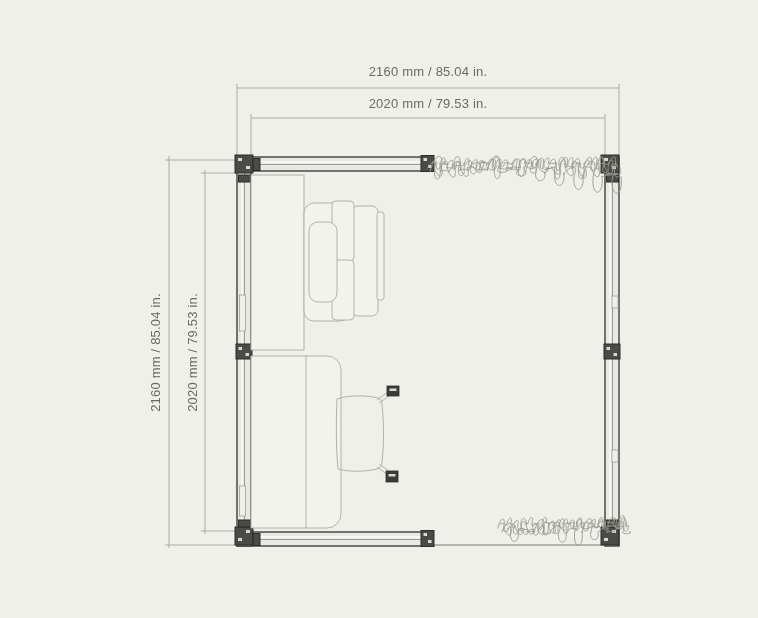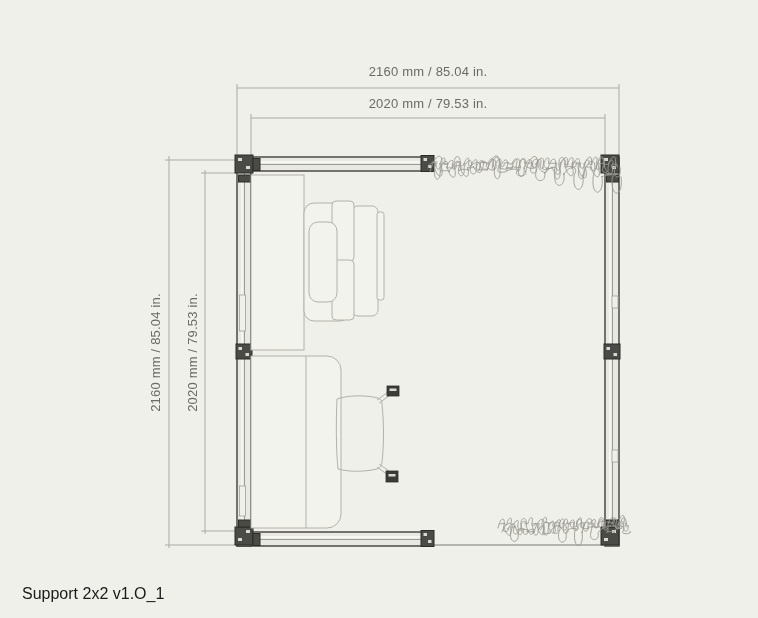--- a/index.html
+++ b/index.html
@@ -176,14 +176,13 @@
       <path class="plant" d="M 500 524 c 1.8 -0.9, 6.0 -0.9, 3.9 0 c -1.1 1.0, 4.2 1.0, 3.1 0 l 0 -0.8 c 1.8 -6.8, 6.0 -6.8, 3.9 0 c -1.1 2.2, 4.2 2.2, 3.1 0 l 0 0.3 c 1.8 -3.9, 6.0 -3.9, 3.9 0 c -1.1 7.8, 4.2 7.8, 3.1 0 l 0 0.1 c 1.8 -2.9, 6.0 -2.9, 3.9 0 c -1.1 0.2, 4.2 0.2, 3.1 0 l 0 -0.5 c 1.8 -7.4, 6.0 -7.4, 3.9 0 c -1.1 3.2, 4.2 3.2, 3.1 0 l 0 0.9 c 1.8 -0.8, 6.0 -0.8, 3.9 0 c -1.1 7.5, 4.2 7.5, 3.1 0 l 0 -1.2 c 1.8 -7.5, 6.0 -7.5, 3.9 0 c -1.1 -0.3, 4.2 -0.3, 3.1 0 l 0 1.4 c 1.8 -2.8, 6.0 -2.8, 3.9 0 c -1.1 4.2, 4.2 4.2, 3.1 0 l 0 -1.4 c 1.8 -4.0, 6.0 -4.0, 3.9 0 c -1.1 6.9, 4.2 6.9, 3.1 0 l 0 1.3 c 1.8 -6.7, 6.0 -6.7, 3.9 0 c -1.1 -0.7, 4.2 -0.7, 3.1 0 l 0 -1.0 c 1.8 -1.0, 6.0 -1.0, 3.9 0 c -1.1 5.1, 4.2 5.1, 3.1 0 l 0 0.6 c 1.8 -7.9, 6.0 -7.9, 3.9 0 c -1.1 6.1, 4.2 6.1, 3.1 0 l 0 -0.2 c 1.8 -2.0, 6.0 -2.0, 3.9 0 c -1.1 -0.8, 4.2 -0.8, 3.1 0 l 0 -0.3 c 1.8 -5.0, 6.0 -5.0, 3.9 0 c -1.1 6.0, 4.2 6.0, 3.1 0 l 0 0.7 c 1.8 -5.8, 6.0 -5.8, 3.9 0 c -1.1 5.3, 4.2 5.3, 3.1 0 l 0 -1.0 c 1.8 -1.5, 6.0 -1.5, 3.9 0 c -1.1 -0.7, 4.2 -0.7, 3.1 0 l 0 1.3 c 1.8 -8.0, 6.0 -8.0, 3.9 0 c -1.1 6.8, 4.2 6.8, 3.1 0 l 0 -1.4 c 1.8 -1.3, 6.0 -1.3, 3.9 0 c -1.1 4.3, 4.2 4.3, 3.1 0 l 0 1.4"></path>
       <path class="plant" d="M 504 527 c 2.8 11.0, 9.3 11.0, 6.1 0 c -1.6 0.1, 6.6 0.1, 5.0 0 l 0 -1.3 c 2.8 11.9, 9.3 11.9, 6.1 0 c -1.6 -9.7, 6.6 -9.7, 5.0 0 l 0 -0.2 c 2.8 11.8, 9.3 11.8, 6.1 0 c -1.6 -2.6, 6.6 -2.6, 5.0 0 l 0 1.4 c 2.8 10.6, 9.3 10.6, 6.1 0 c -1.6 -6.5, 6.6 -6.5, 5.0 0 l 0 -0.2 c 2.8 8.6, 9.3 8.6, 6.1 0 c -1.6 -6.1, 6.6 -6.1, 5.0 0 l 0 -1.3 c 2.8 6.2, 9.3 6.2, 6.1 0 c -1.6 -3.0, 6.6 -3.0, 5.0 0 l 0 0.7 c 2.8 3.9, 9.3 3.9, 6.1 0 c -1.6 -9.3, 6.6 -9.3, 5.0 0 l 0 1.1 c 2.8 2.1, 9.3 2.1, 6.1 0 c -1.6 -0.2, 6.6 -0.2, 5.0 0 l 0 -1.0 c 2.8 1.3, 9.3 1.3, 6.1 0 c -1.6 -11.5, 6.6 -11.5, 5.0 0 l 0 -0.8 c 2.8 1.5, 9.3 1.5, 6.1 0 c -1.6 1.1, 6.6 1.1, 5.0 0 l 0 1.3 c 2.8 2.7, 9.3 2.7, 6.1 0 c -1.6 -11.9, 6.6 -11.9, 5.0 0 l 0 0.4"></path>
     </g>
   </svg>
 
   <div class="dimtext htext" style="left:238px;top:64px;">2160 mm / 85.04 in.</div>
   <div class="dimtext htext" style="left:238px;top:96px;">2020 mm / 79.53 in.</div>
   <div class="dimtext vdim" style="left:-35px;top:345px;">2160 mm / 85.04 in.</div>
   <div class="dimtext vdim" style="left:2px;top:345px;">2020 mm / 79.53 in.</div>
 
-  <div id="title">Support 2x2 v1.O_1</div>
 </div>
 
 </body></html>

